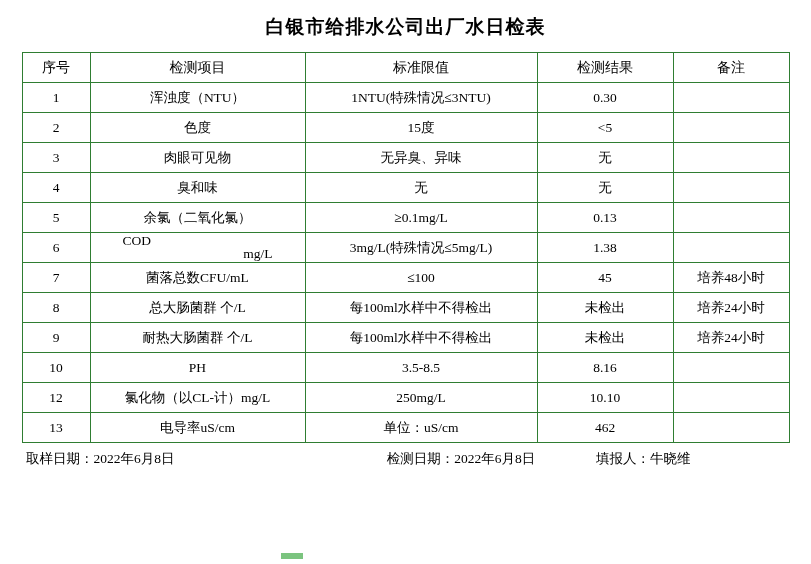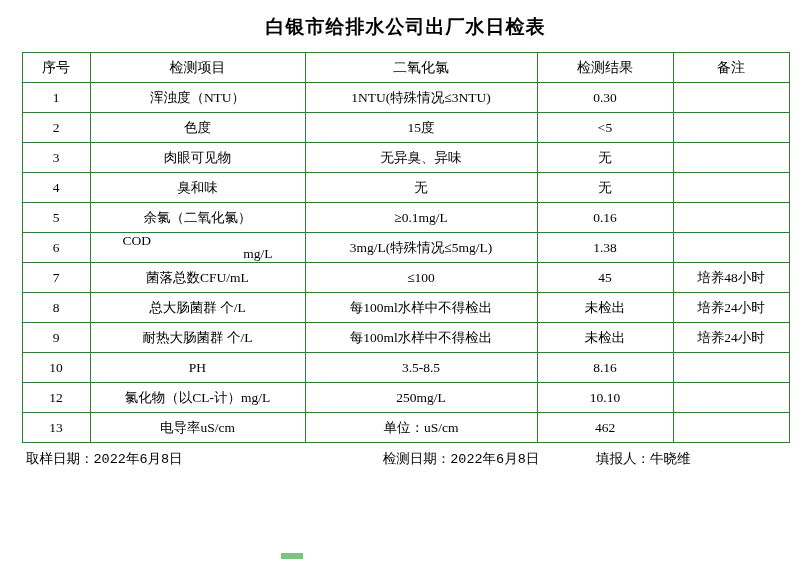--- a/index.html
+++ b/index.html
@@ -55,21 +55,21 @@
   .col-limit { width: 232px; }
   .col-result { width: 136px; }
   .col-remark { width: 116px; }
 
   .footer-row {
     width: 767px;
     margin: 0 auto;
     margin-top: 7px;
     display: flex;
     font-size: 13.5px;
-    font-family: Liberation Mono, monospace;
+    font-family: Liberation Serif, serif;
     padding-left: 4px;
     box-sizing: border-box;
   }
   .footer-cell.sample { width: 300px; text-align: left; }
   .footer-cell.test { width: 270px; text-align: center; }
   .footer-cell.reporter { flex: 1; text-align: left; }
 
   .item-cod {
     display: inline-block;
     text-align: left;
@@ -100,21 +100,21 @@
       <col class="col-no">
       <col class="col-item">
       <col class="col-limit">
       <col class="col-result">
       <col class="col-remark">
     </colgroup>
     <thead>
       <tr>
         <td>序号</td>
         <td>检测项目</td>
-        <td>二氧化氯</td>
+        <td>标准限值</td>
         <td>检测结果</td>
         <td>备注</td>
       </tr>
     </thead>
     <tbody>
       <tr>
         <td>1</td>
         <td>浑浊度（NTU）</td>
         <td>1NTU(特殊情况≤3NTU)</td>
         <td>0.30</td>
@@ -138,21 +138,21 @@
         <td>4</td>
         <td>臭和味</td>
         <td>无</td>
         <td>无</td>
         <td></td>
       </tr>
       <tr>
         <td>5</td>
         <td>余氯（二氧化氯）</td>
         <td>≥0.1mg/L</td>
-        <td>0.16</td>
+        <td>0.13</td>
         <td></td>
       </tr>
       <tr>
         <td>6</td>
         <td>
           <span class="item-cod">
             <span>COD</span><span class="unit">mg/L</span>
           </span>
         </td>
         <td>3mg/L(特殊情况≤5mg/L)</td>

